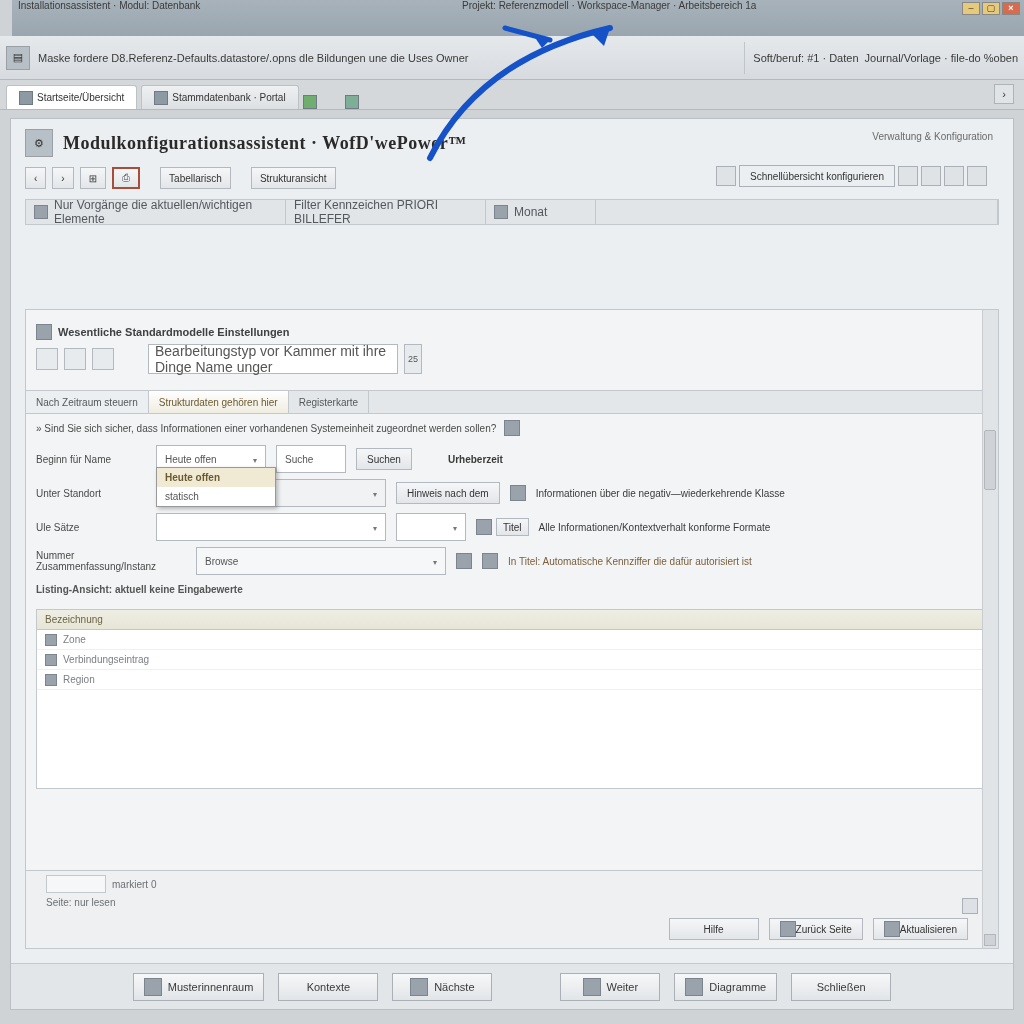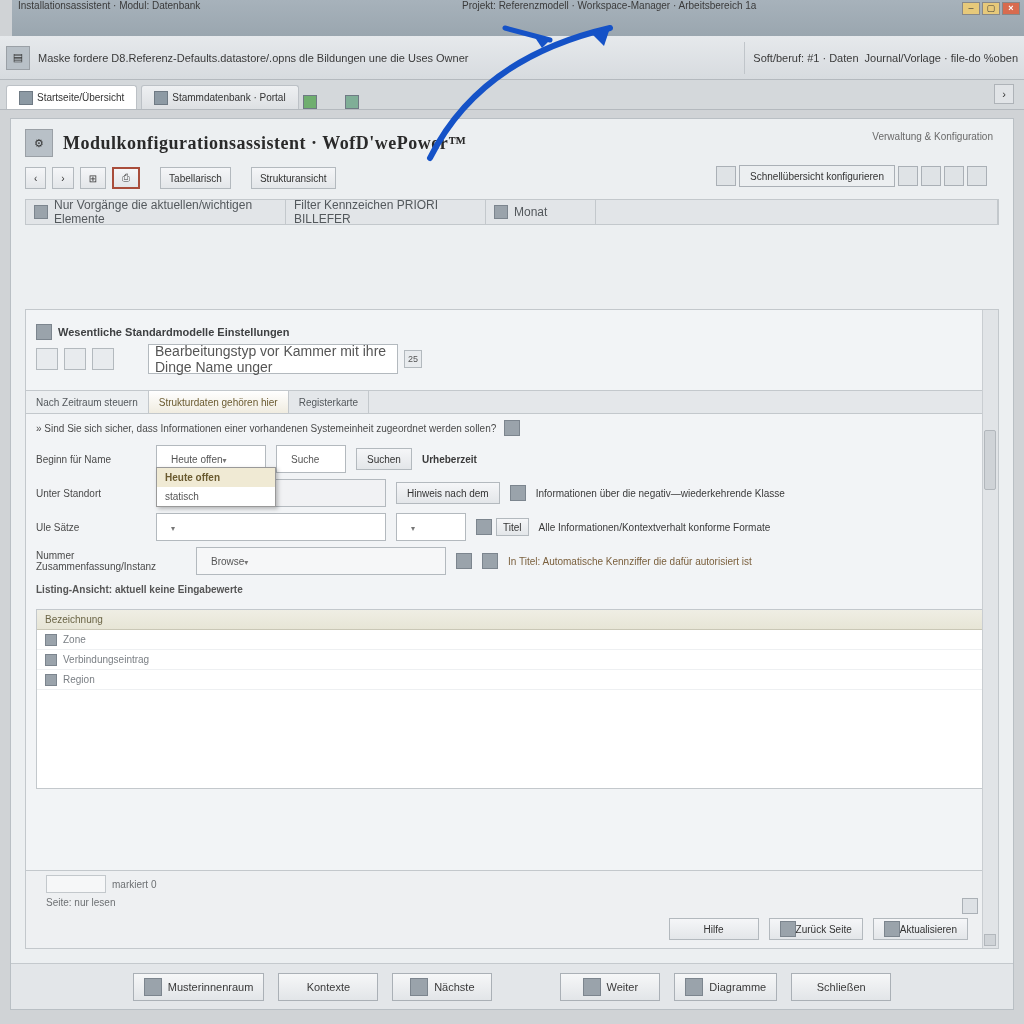--- a/index.html
+++ b/index.html
@@ -53,38 +53,38 @@
   .scroll-thumb{ position:absolute; right:2px; top:120px; width:12px; height:60px; background:#cfd3d7; border:1px solid #b2b7bc; border-radius:2px;}
   .scroll-arrow-dn{ position:absolute; right:2px; bottom:2px; width:12px; height:12px; background:#cfd3d7; border:1px solid #b2b7bc;}
 
   .sec{ padding:6px 10px;margin-top:8px; }
   .sec-title{ display:flex; align-items:center; gap:6px; font-size:11px; font-weight:bold; color:#3e4042; margin-bottom:4px;}
   .sec-title .fb-ic{ width:16px; height:16px; }
 
   .icon-row{ display:flex; align-items:center; gap:6px; margin:4px 0 10px 0;}
   .ibox{ width:22px; height:22px; border:1px solid #b3b9be; background:#e8ebee; cursor:pointer;}
   .long-field{ flex:0 0 250px; height:30px; border:1px solid #b3b9be; background:#fff; display:flex; align-items:center; padding:0 6px; font-size:14px; color:#555; }
-  .badge{ width:18px; height:18px; border:1px solid #b3b9be; background:#e8ebee; display:flex; align-items:center; justify-content:center; font-size:9px; color:#555;}
+  .badge{ width:18px; height:30px; border:1px solid #b3b9be; background:#e8ebee; display:flex; align-items:center; justify-content:center; font-size:9px; color:#555;}
 
   
   .subtab-strip{ display:flex; align-items:center; border-top:1px solid #c3c8cc; border-bottom:1px solid #c3c8cc; background:#e4e7ea; height:24px;}
   .subtab{ height:100%; padding:0 10px; border-right:1px solid #c3c8cc; display:flex; align-items:center; font-size:10px; color:#53585c; cursor:pointer;}
   .subtab.act{ background:linear-gradient(#fff,#f0ece0); color:#6a5a2f; }
 
   .note-line{ padding:6px 10px; display:flex; align-items:center; gap:8px; font-size:10px; color:#4a4a4a;}
 
   
   .form-row{ display:flex; align-items:center; gap:10px; padding:3px 10px; min-height:28px;}
   .fr-label{ width:110px; font-size:10px; color:#4a4a4a;}
-  .fr-dd{ width:110px; height:28px; border:1px solid #b3b9be; background:#fff; display:flex; align-items:center; padding:0 14px; font-size:10px; color:#555; cursor:pointer;}
+  .fr-dd{ width:110px; height:28px; border:1px solid #b3b9be; background:#fff; display:flex; align-items:center; justify-content:space-between; padding:0 8px; font-size:10px; color:#555; cursor:pointer;}
   .fr-dd.sm{ width:70px; }
   .fr-dd .caret:after{ content:"▾"; font-size:8px; color:#777;}
   .fr-btn{ height:22px; padding:8px 10px; border:1px solid #b3b9be; background:linear-gradient(#f5f6f8,#e3e6e9); font-size:10px; cursor:pointer; display:flex; align-items:center;}
   .fr-txt{ font-size:10px; color:#3a3a3a;}
-  .fr-strong{ font-weight:bold; }
+  .fr-strong{ font-weight:bold;margin-left:26px; }
   .tiny-ic{ width:16px; height:16px; background:#9aa3ab; border:1px solid #7c858e; flex:none;}
   .pill-row{ display:flex; align-items:center; gap:4px; }
 
   .dd-open{ position:relative; }
   .dd-menu{ position:absolute; top:21px; left:-1px; width:120px; background:#fff; border:1px solid #999; box-shadow:2px 2px 4px rgba(0,0,0,0.25); z-index:5;}
   .dd-menu div{ padding:4px 8px; font-size:10px; cursor:pointer;}
   .dd-menu .hi{ background:#f0ead4; color:#6a5a2f; font-weight:bold;}
 
   
   .list-area{ margin:8px 10px; border:1px solid #c3c8cc; background:#fff; height:180px; }

